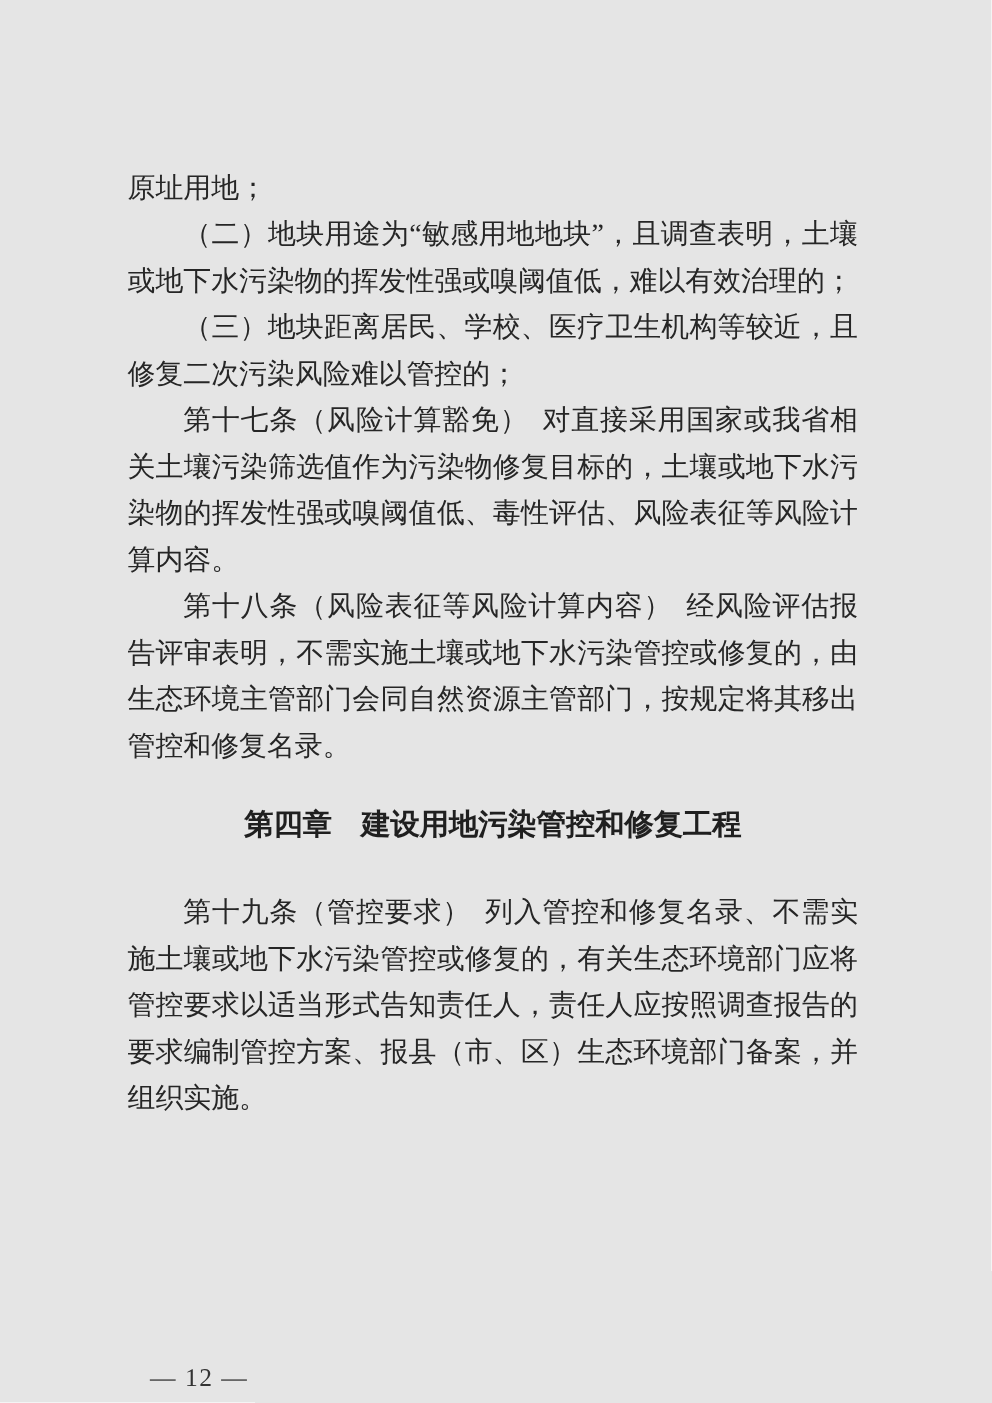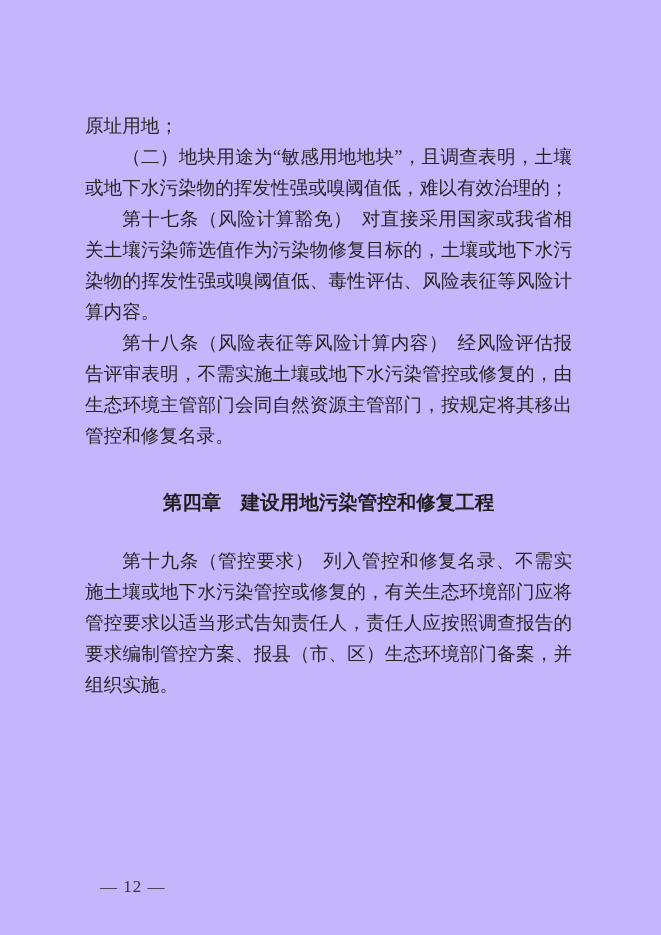--- a/index.html
+++ b/index.html
@@ -4,21 +4,21 @@
 <style>
   html, body {
     margin: 0;
     padding: 0;
     background: #ffffff;
   }
   .page {
     position: relative;
     width: 661px;
     height: 935px;
-    background: #c4b5fd;
+    background: #e5e5e5;
     overflow: hidden;
     font-family: "Liberation Serif", "DejaVu Serif", serif;
     color: #262626;
   }
   .text-block {
     position: absolute;
     left: 85px;
     top: 110px;
     width: 487px;
   }
@@ -35,49 +35,50 @@
     text-indent: 2em;
   }
   .article-label {
     font-weight: 400;
     margin-right: 0.5em;
   }
   .article-label:empty {
     margin-right: 0;
   }
   .chapter-heading {
-    margin: 36px 0 27px 0;
+    margin: 22px 0 27px 0;
     font-size: 19.5px;
     line-height: 31px;
     font-weight: 700;
     text-align: center;
     text-indent: 0;
     font-family: "Liberation Sans", "DejaVu Sans", sans-serif;
     color: #1f1f1f;
   }
   .footer-page-number {
     position: absolute;
     left: 100px;
-    top: 876px;
+    top: 908px;
     font-size: 17px;
     line-height: 22px;
     color: #333333;
     letter-spacing: 1px;
   }
 </style>
 </head>
 <body>
 
 <div class="page">
   <div class="text-block">
 
     <p class="para"><span class="article-label"></span><span>原址用地；</span></p>
 
     <p class="para indent"><span class="article-label"></span><span>（二）地块用途为“敏感用地地块”，且调查表明，土壤或地下水污染物的挥发性强或嗅阈值低，难以有效治理的；</span></p>
 
+    <p class="para indent"><span class="article-label"></span><span>（三）地块距离居民、学校、医疗卫生机构等较近，且修复二次污染风险难以管控的；</span></p>
 
 
     <p class="para indent"><span class="article-label">第十七条（风险计算豁免）</span><span>对直接采用国家或我省相关土壤污染筛选值作为污染物修复目标的，土壤或地下水污染物的挥发性强或嗅阈值低、毒性评估、风险表征等风险计算内容。</span></p>
 
     <p class="para indent"><span class="article-label">第十八条（风险表征等风险计算内容）</span><span>经风险评估报告评审表明，不需实施土壤或地下水污染管控或修复的，由生态环境主管部门会同自然资源主管部门，按规定将其移出管控和修复名录。</span></p>
 
     <p class="para chapter-heading">第四章　建设用地污染管控和修复工程</p>
 
     <p class="para indent"><span class="article-label">第十九条（管控要求）</span><span>列入管控和修复名录、不需实施土壤或地下水污染管控或修复的，有关生态环境部门应将管控要求以适当形式告知责任人，责任人应按照调查报告的要求编制管控方案、报县（市、区）生态环境部门备案，并组织实施。</span></p>
 

